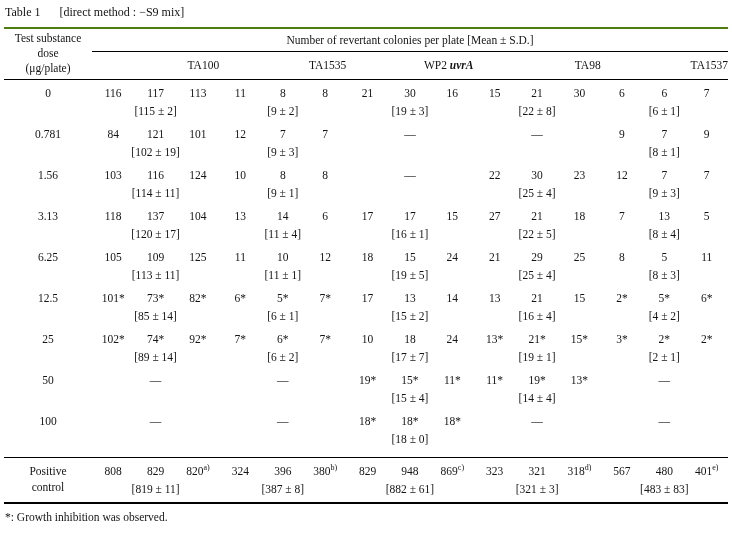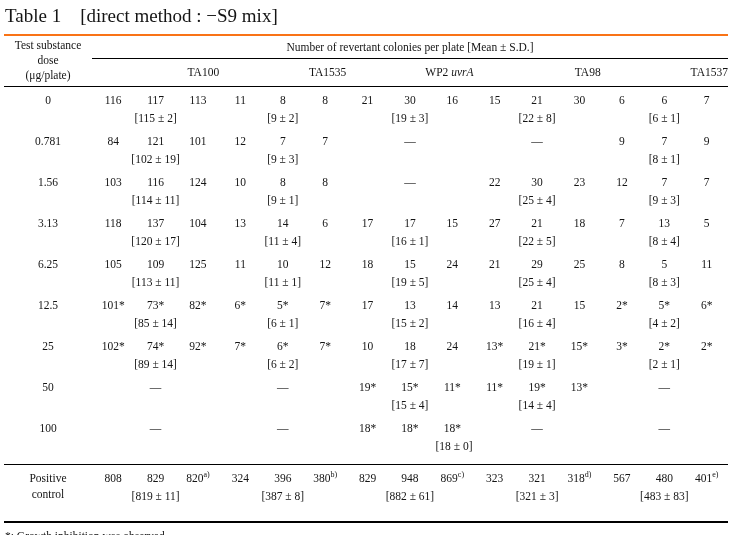--- a/index.html
+++ b/index.html
@@ -4,58 +4,58 @@
 <style>
   html,body { margin:0; padding:0; }
   body {
     width:732px; height:535px;
     background:#ffffff; color:#141414;
     font-family:"Liberation Serif","DejaVu Serif",serif;
     font-size:12px;
     overflow:hidden;
   }
   
-  .title-row { display:flex; align-items:flex-start; padding:5px 6px 0 5px; font-size:19px; }
+  .title-row { display:flex; align-items:flex-start; padding:5px 6px 0 5px; font-size:12px; }
   .title-label { white-space:nowrap; margin-right:12px; }
   .title-text .t1 { white-space:nowrap; }
   .title-text .t2 { white-space:nowrap;margin-left:7px; }
   .title-text i { font-style:italic; }
   
   table {
     border-collapse:collapse; table-layout:fixed;
     width:724px; margin:7px 4px 6px 4px;
     font-size:11.5px;
-    border-top:2px solid #f97316;
+    border-top:2px solid #4d7c0f;
     border-bottom:2px solid #000;
   }
   col.dose-col { width:88px; }
   col.val-col  { width:42.4px; }
   th { font-weight:normal; }
   .dose-head {
     vertical-align:middle; text-align:center;
     border-bottom:1px solid #000; padding:2px 0 3px 0; line-height:15px;
   }
   .dose-head span { display:block; }
   .span-head {
     text-align:center; vertical-align:middle;
     border-bottom:1px solid #000; padding:3px 0 4px 0;
   }
   .strain-head {
     text-align:right; vertical-align:middle;
     border-bottom:1px solid #000; padding:5px 0 6px 0;
   }
-  .strain-head i, .span-head i { font-style:italic; }
+  .strain-head i, .span-head i { font-style:italic;font-weight:bold; }
   tbody td { vertical-align:top; }
   td.dose { text-align:center; padding-top:5px; line-height:16px; white-space:pre-line; }
   td.val  { text-align:center; padding-top:5px; line-height:16px; white-space:nowrap; }
   td.dash { text-align:center; padding-top:5px; line-height:16px; }
   td.mean { text-align:center; line-height:16px; padding-bottom:2px; }
-  tr.last-mean td { padding-bottom:10px;text-align:right; }
+  tr.last-mean td { padding-bottom:10px; }
   tr.pos-vals td { border-top:1px solid #000; }
-  tr.pos-mean td { padding-bottom:17px; }
+  tr.pos-mean td { padding-bottom:5px; }
   sup { font-size:8px; vertical-align:super; line-height:0; }
   
   .footnotes { margin:4px 0 0 5px; font-size:11.5px; line-height:15px; }
   .footnotes div { white-space:nowrap; }
 </style>
 </head>
 <body>
 
 <div class="page">
 

